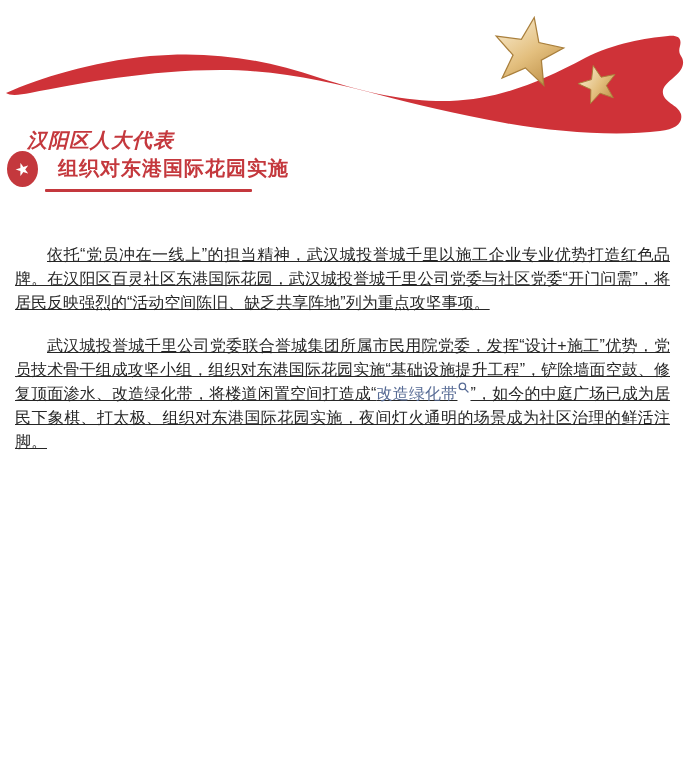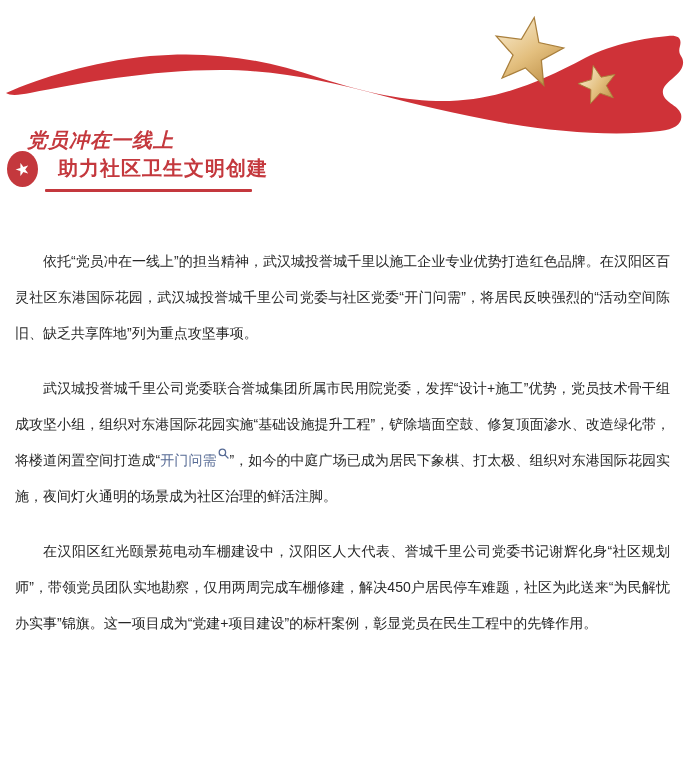--- a/index.html
+++ b/index.html
@@ -47,23 +47,24 @@
     color:var(--title-red);letter-spacing:1px;white-space:nowrap;
   }
   .title-underline{
     position:absolute;left:45px;top:189px;width:207px;height:3px;
     background:var(--title-red);border-radius:1px;
   }
 
   
   .article{
     padding:51px 14px 14px 15px;
-    font-size:14px;line-height:36px;
+    font-size:16px;line-height:24px;
     color:var(--body-text);
     text-align:justify;
+    text-decoration:underline;
   }
   .article p{text-indent:2em;margin:0 0 19px;}
   .article p:last-child{margin-bottom:0;}
 
   .inline-link{color:var(--link-blue);cursor:pointer;}
   .search-sup{
     display:inline-block;vertical-align:6px;line-height:0;margin:0 1px;
   }
   .search-sup svg{display:block;}
 </style>
@@ -102,37 +103,36 @@
 
       <g transform="translate(528,53) rotate(10) scale(36)">
         <polygon points="0,-1 0.247,-0.34 0.951,-0.309 0.399,0.13 0.588,0.809 0,0.42 -0.588,0.809 -0.399,0.13 -0.951,-0.309 -0.247,-0.34" fill="url(#goldGrad)" stroke="#a97f3c" stroke-width="0.035"></polygon>
       </g>
 
       <g transform="translate(598,85) rotate(-14) scale(20)">
         <polygon points="0,-1 0.247,-0.34 0.951,-0.309 0.399,0.13 0.588,0.809 0,0.42 -0.588,0.809 -0.399,0.13 -0.951,-0.309 -0.247,-0.34" fill="url(#goldGrad)" stroke="#a97f3c" stroke-width="0.045"></polygon>
       </g>
     </svg>
 
-    <div class="subtitle">党员冲在一线上</div>
+    <div class="subtitle">汉阳区人大代表</div>
 
     <div class="star-badge">
       <span class="glyph">★</span>
     </div>
 
-    <div class="title">助力社区卫生文明创建</div>
+    <div class="title">组织对东港国际花园实施</div>
 
     <div class="title-underline"></div>
   </div>
 
   <div class="article">
 
     <p>依托“党员冲在一线上”的担当精神，武汉城投誉城千里以施工企业专业优势打造红色品牌。在汉阳区百灵社区东港国际花园，武汉城投誉城千里公司党委与社区党委“开门问需”，将居民反映强烈的“活动空间陈旧、缺乏共享阵地”列为重点攻坚事项。</p>
 
-    <p><span>武汉城投誉城千里公司党委联合誉城集团所属市民用院党委，发挥“设计+施工”优势，党员技术骨干组成攻坚小组，组织对东港国际花园实施“基础设施提升工程”，铲除墙面空鼓、修复顶面渗水、改造绿化带，将楼道闲置空间打造成“</span><span class="inline-link"><span>开门问需</span><sup class="search-sup"><svg width="11" height="11" viewBox="0 0 11 11">
+    <p><span>武汉城投誉城千里公司党委联合誉城集团所属市民用院党委，发挥“设计+施工”优势，党员技术骨干组成攻坚小组，组织对东港国际花园实施“基础设施提升工程”，铲除墙面空鼓、修复顶面渗水、改造绿化带，将楼道闲置空间打造成“</span><span class="inline-link"><span>改造绿化带</span><sup class="search-sup"><svg width="11" height="11" viewBox="0 0 11 11">
               <circle cx="4.4" cy="4.4" r="3.2" fill="none" stroke="#576b95" stroke-width="1.3"></circle>
               <line x1="6.9" y1="6.9" x2="10" y2="10" stroke="#576b95" stroke-width="1.3" stroke-linecap="round"></line>
             </svg></sup></span><span>”，如今的中庭广场已成为居民下象棋、打太极、组织对东港国际花园实施，夜间灯火通明的场景成为社区治理的鲜活注脚。</span></p>
 
-    <p>在汉阳区红光颐景苑电动车棚建设中，汉阳区人大代表、誉城千里公司党委书记谢辉化身“社区规划师”，带领党员团队实地勘察，仅用两周完成车棚修建，解决450户居民停车难题，社区为此送来“为民解忧办实事”锦旗。这一项目成为“党建+项目建设”的标杆案例，彰显党员在民生工程中的先锋作用。</p>
 
 
   </div>
 </div>
 
 </body></html>

